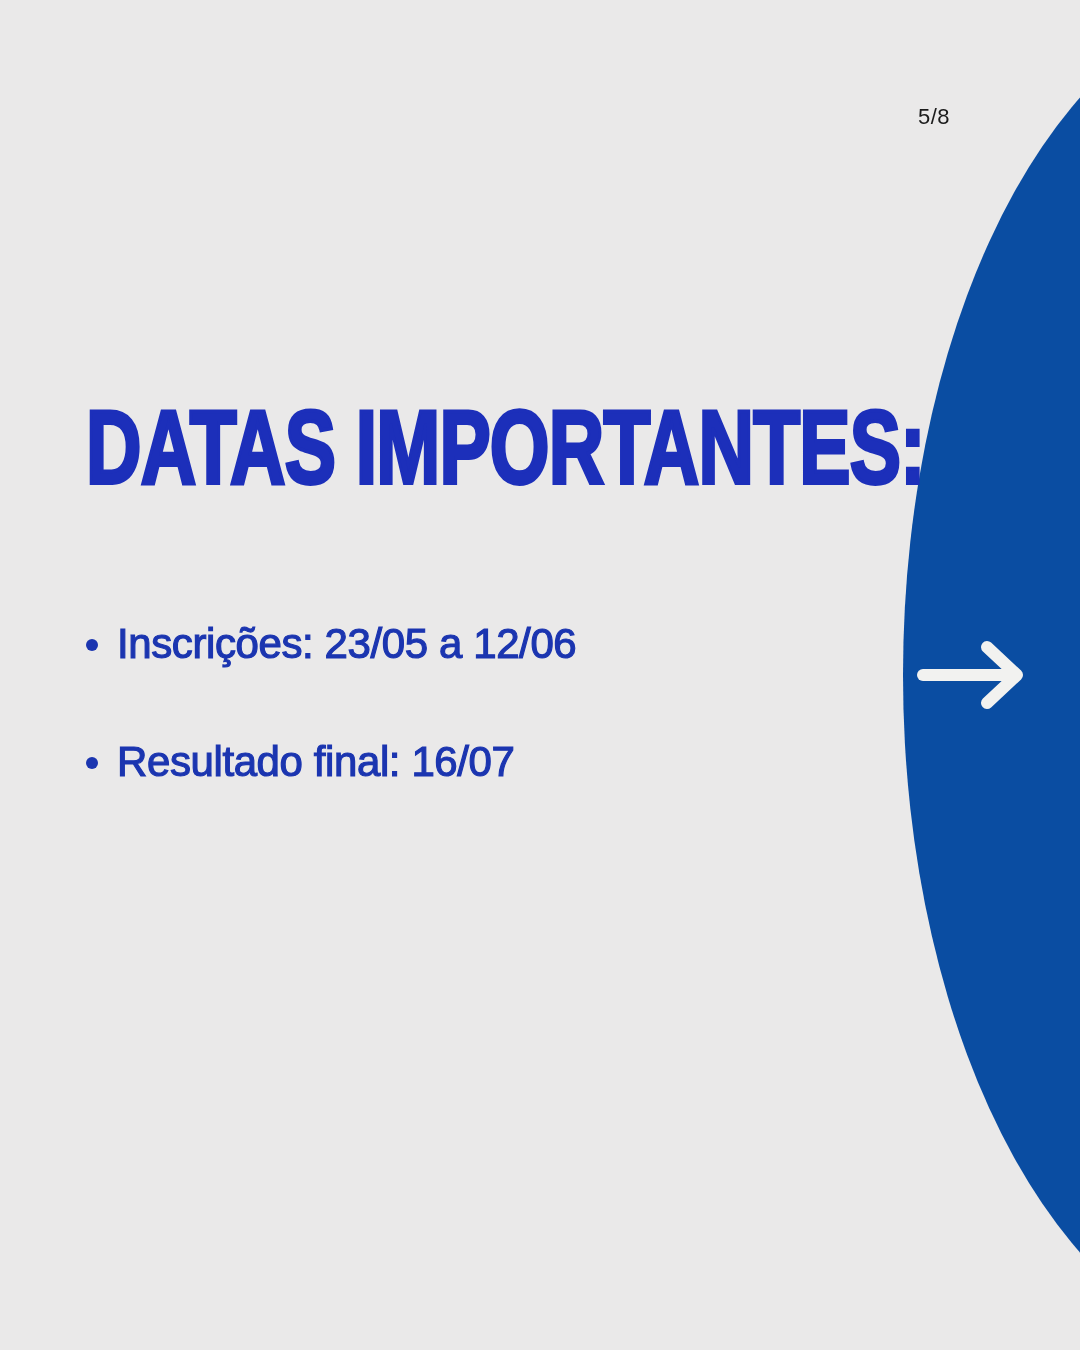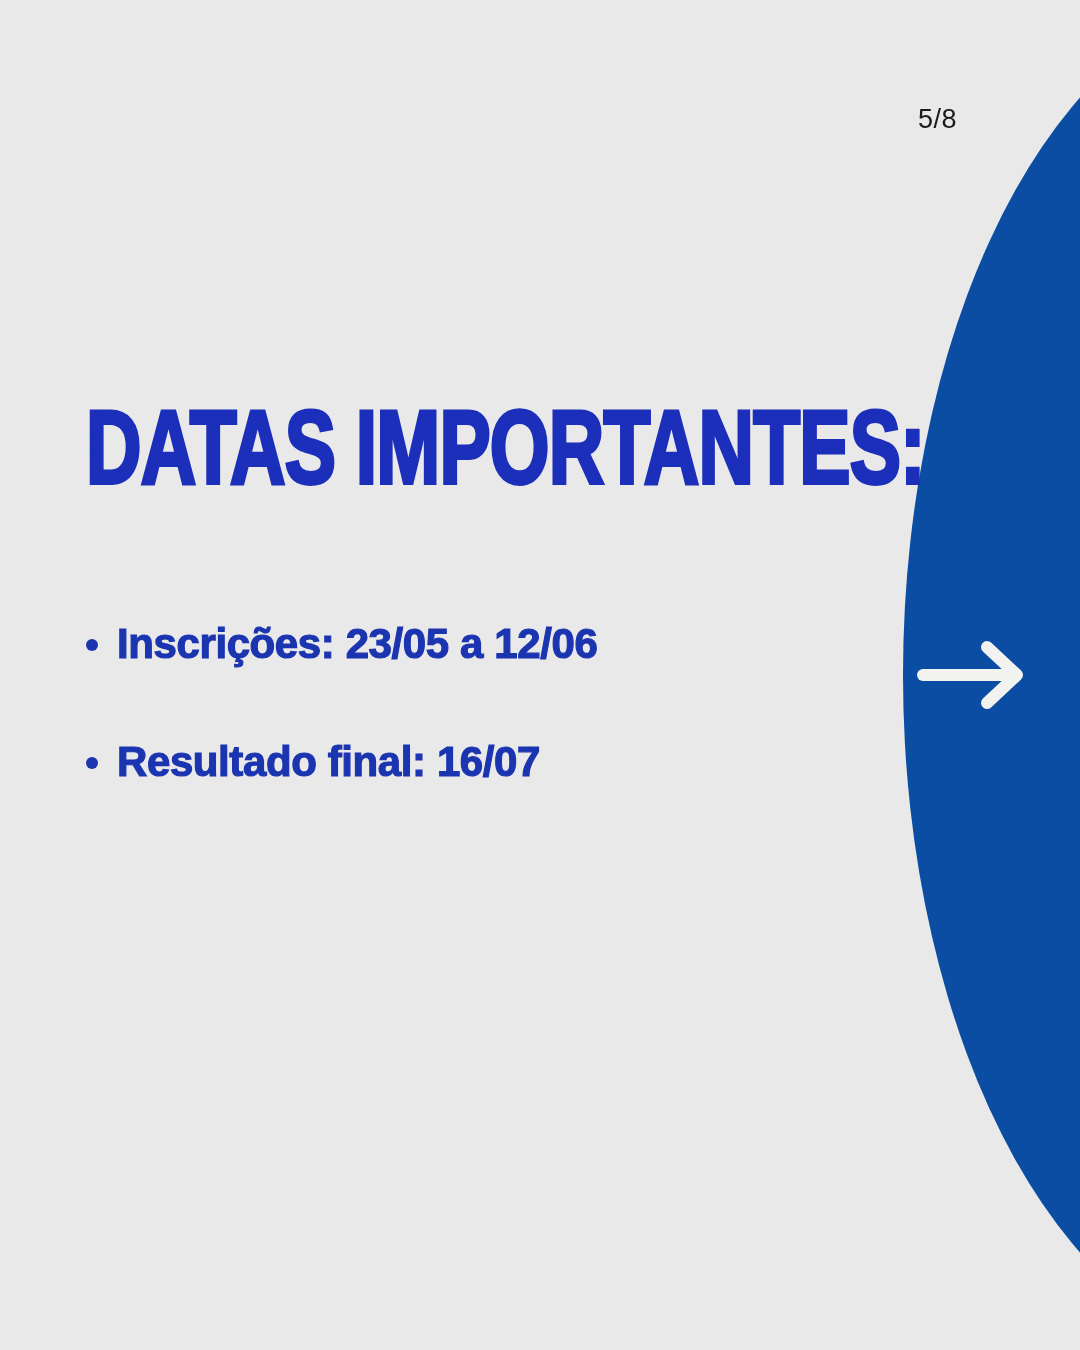--- a/index.html
+++ b/index.html
@@ -33,21 +33,21 @@
     z-index: 1;
   }
 
   
   #page-counter {
     position: absolute;
     left: 918px;
     top: 106px;
     z-index: 4;
     font-family: "Liberation Sans", sans-serif;
-    font-size: 27px;
+    font-size: 22px;
     font-weight: 400;
     letter-spacing: 0.5px;
     color: #1b1b1b;
     line-height: 1;
     white-space: nowrap;
   }
 
   
   #title {
     position: absolute;
@@ -89,21 +89,21 @@
     border-radius: 50%;
     background: #1b35b0;
     flex: 0 0 auto;
     margin-right: 19px;
     margin-top: 2px;
   }
   .bullet-text {
     color: #1b35b0;
     font-family: "Liberation Sans", sans-serif;
     font-size: 42px;
-    font-weight: 700;
+    font-weight: 400;
     letter-spacing: -0.4px;
     line-height: 1;
     -webkit-text-stroke: 1.15px #1b35b0;
   }
 
   
   #next-arrow {
     position: absolute;
     left: 915px;
     top: 638px;

